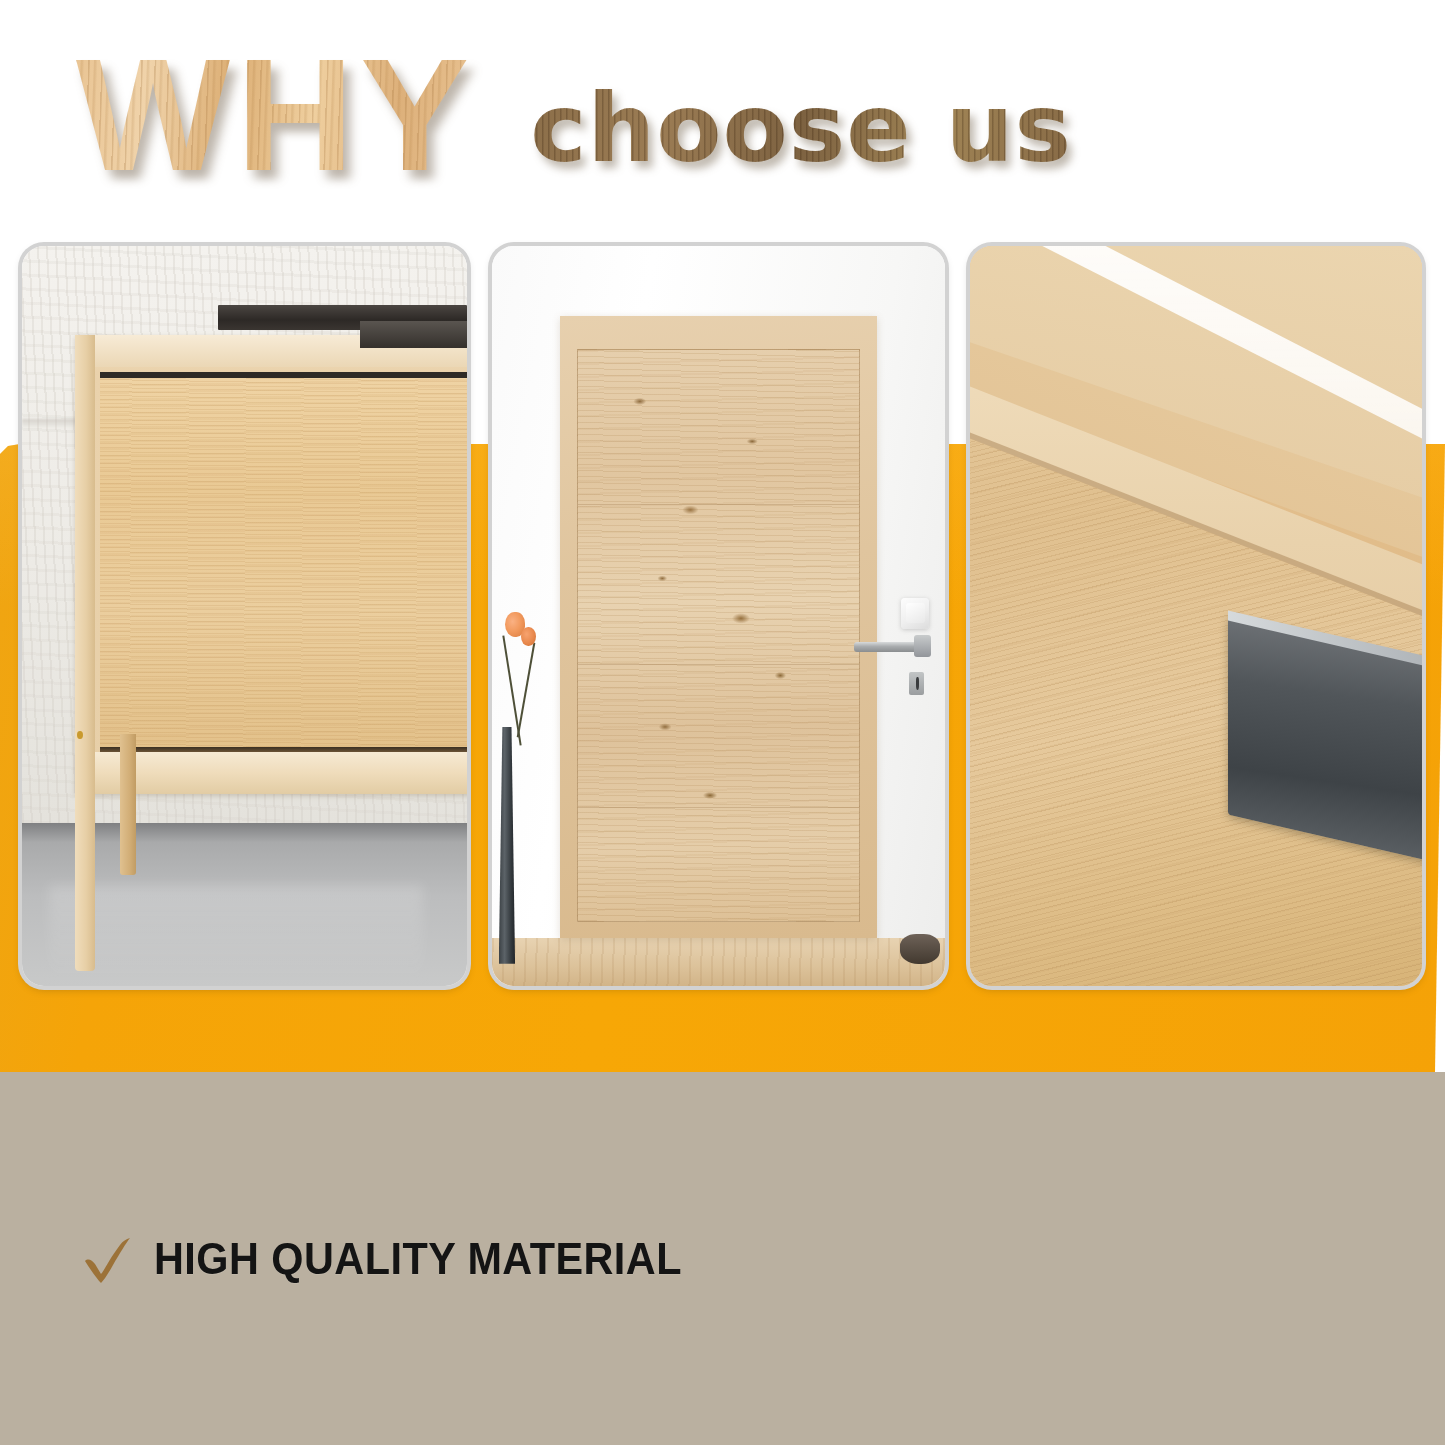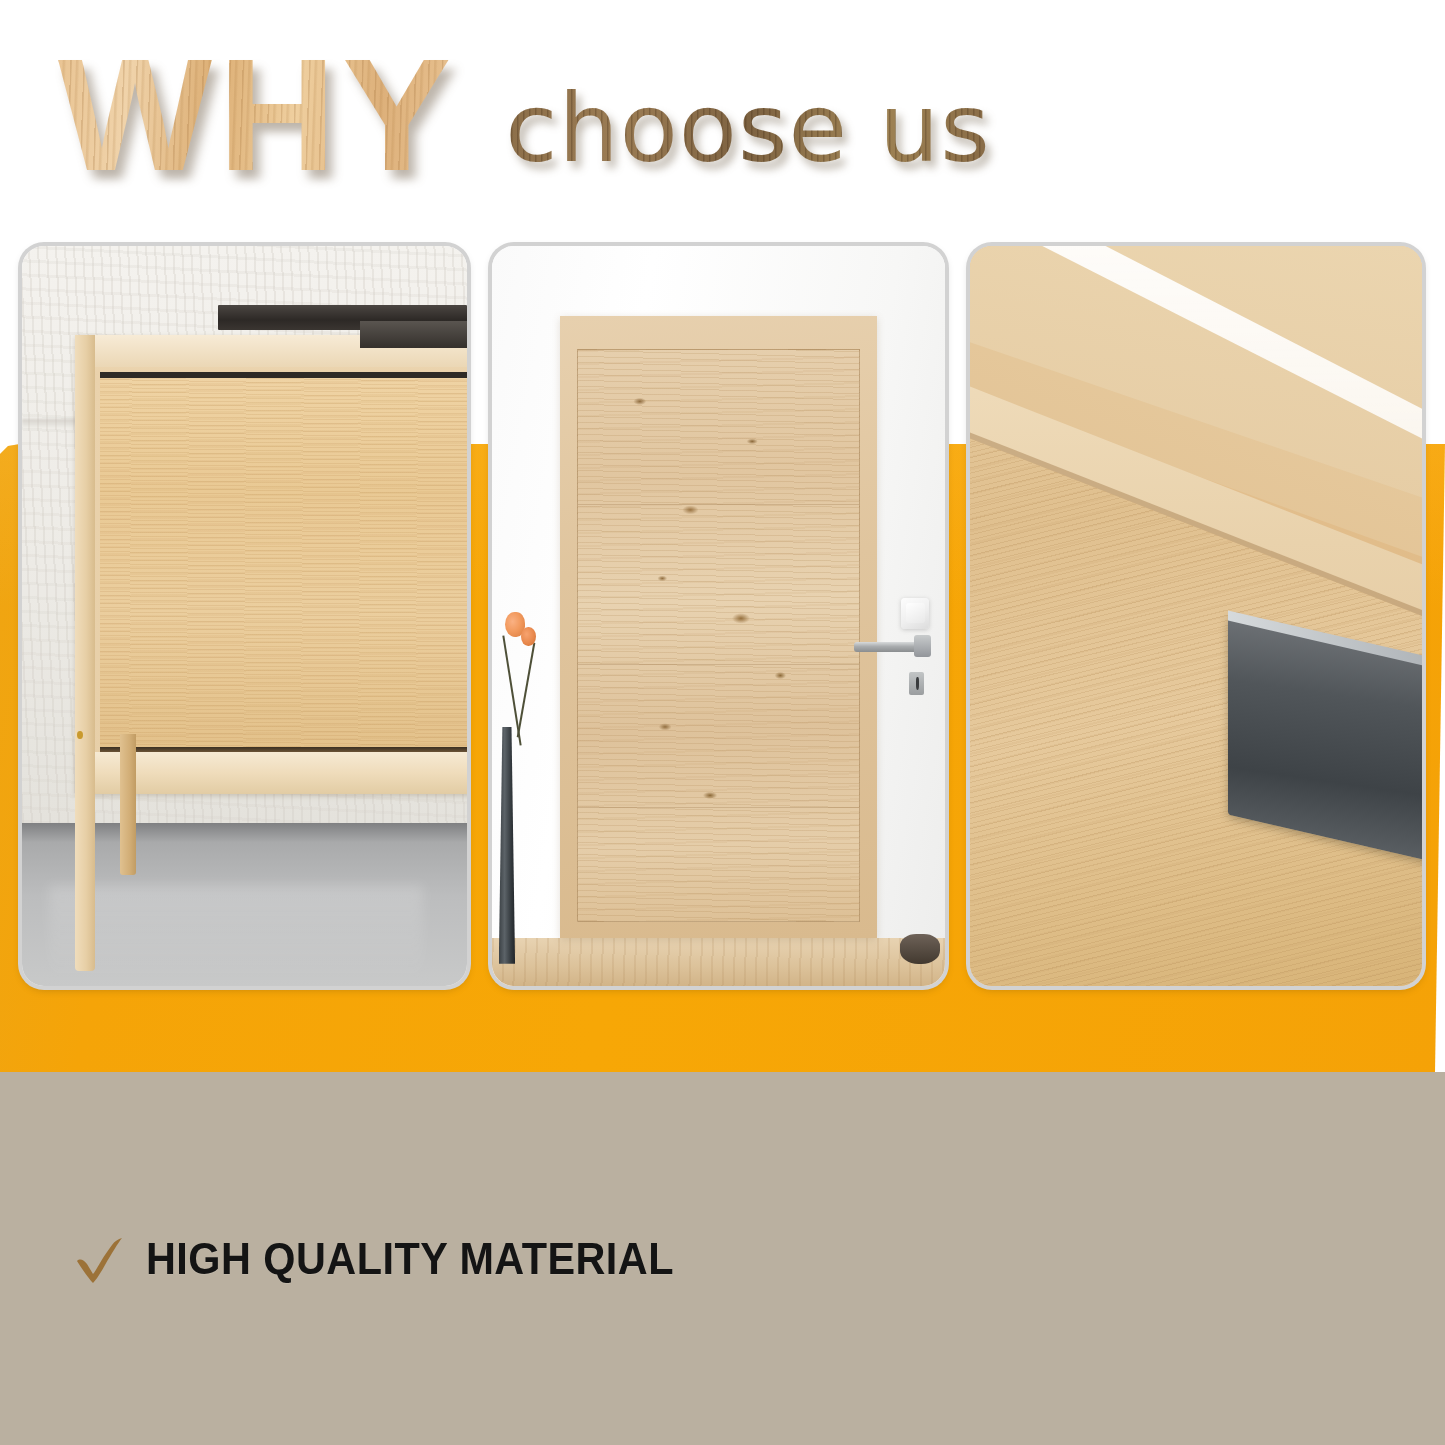--- a/index.html
+++ b/index.html
@@ -56,36 +56,37 @@
     position: absolute;
     left: 0;
     top: 1072px;
     width: 1445px;
     height: 373px;
     background: #BAB0A0;
     z-index: 4;
     display: flex;
     flex-wrap: wrap;
     align-content: center;
-    padding: 4px;
+    padding: 12px;
     box-sizing: border-box;
   }
 
   
   .header {
     position: absolute;
     left: 0;
     top: 0;
     width: 1445px;
     height: 230px;
     z-index: 6;
     display: flex;
     align-items: center;
-    padding-left: 62px;
+    padding-left: 80px;
     box-sizing: border-box;
+    gap: 26px;
   }
   .word-why {
     font-family: "Liberation Sans", sans-serif;
     font-weight: bold;
     font-size: 160px;
     line-height: 1;
     letter-spacing: 6px;
     color: #E3B87E;
     background-image:
       repeating-linear-gradient(92deg,
@@ -100,25 +101,25 @@
       linear-gradient(95deg, #E9C493 0%, #F0D3AA 18%, #DCAE74 38%, #EFCF9F 58%, #DDB07A 78%, #EAC595 100%);
     -webkit-background-clip: text;
     background-clip: text;
     color: transparent;
     filter: drop-shadow(7px 9px 5px rgba(90,70,45,.40));
     padding-right: 8px;
     transform: scaleX(1.02);
   }
   .word-choose {
     font-family: "DejaVu Sans", sans-serif;
-    font-weight: normal;
+    font-weight: bold;
     font-size: 95px;
     line-height: 1;
     letter-spacing: 1px;
-    margin-left: 44px;
+    margin-left: 25px;
     margin-top: 26px;
     background-image:
       repeating-linear-gradient(90deg,
         rgba(60,38,16,.28) 0px,
         rgba(60,38,16,.28) 1px,
         rgba(255,255,255,0) 2px,
         rgba(255,255,255,0) 6px),
       linear-gradient(100deg, #8B6E49 0%, #9B7C54 25%, #7D6241 50%, #A08455 75%, #876A46 100%);
     -webkit-background-clip: text;
     background-clip: text;

